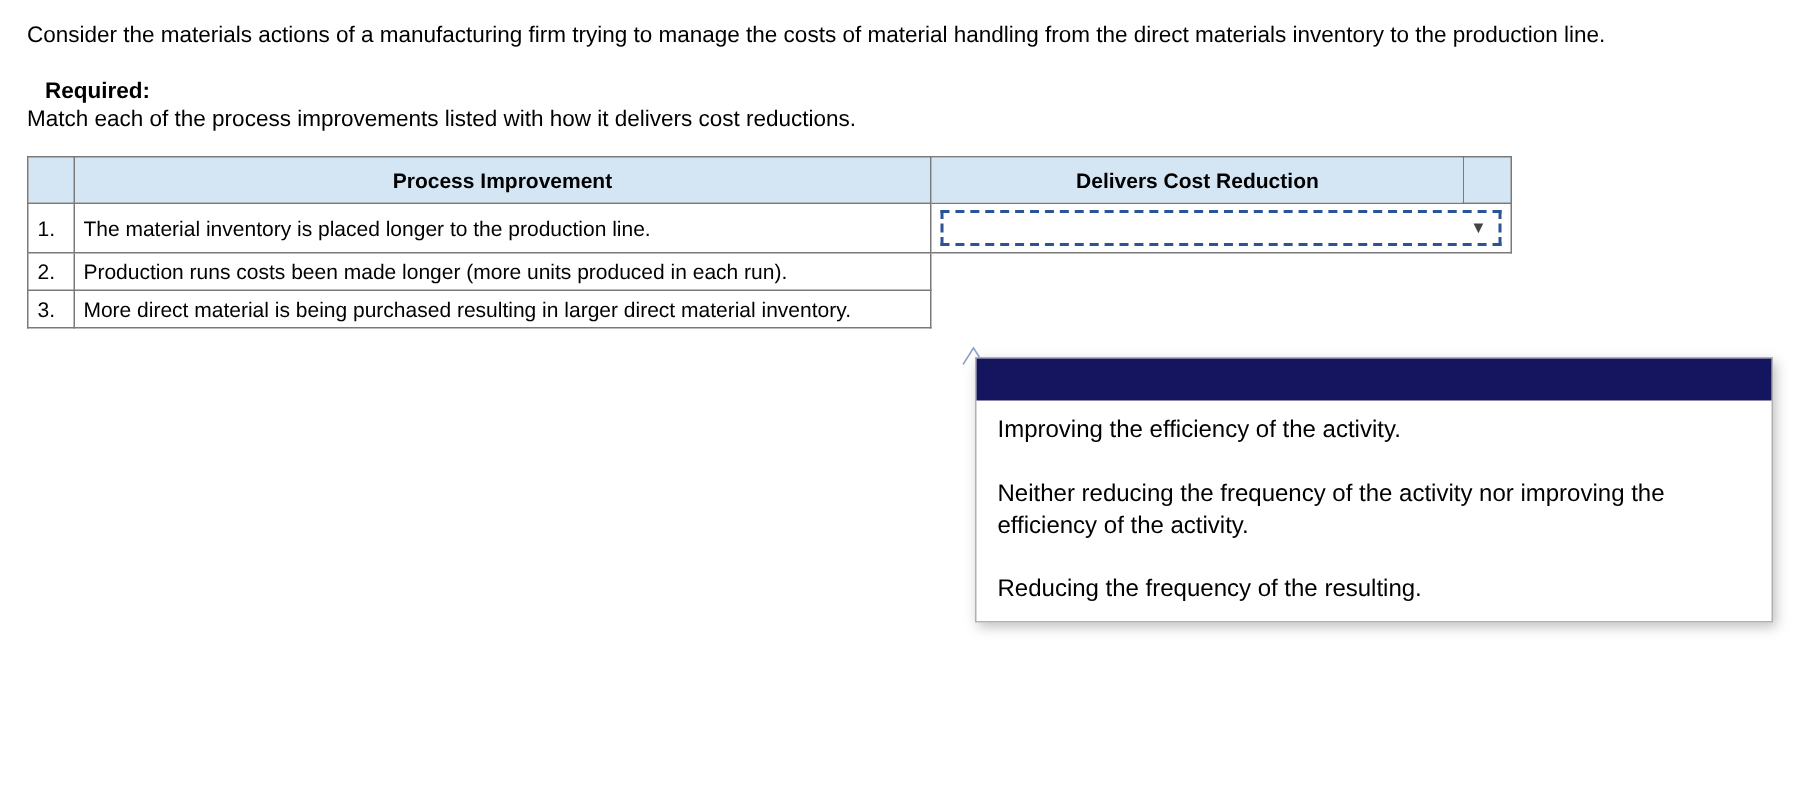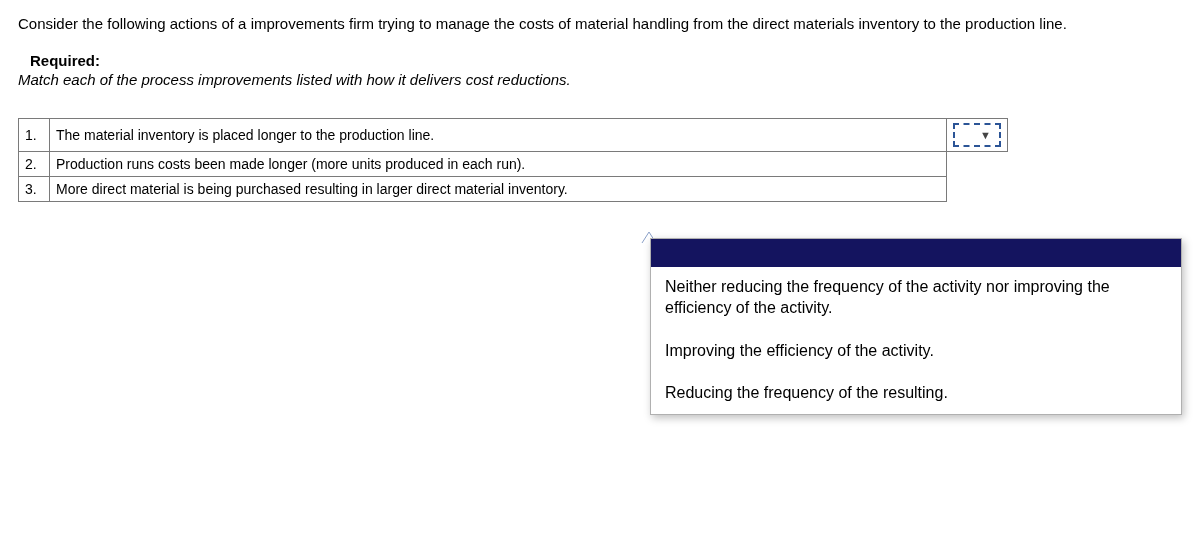--- a/index.html
+++ b/index.html
@@ -23,22 +23,21 @@
     margin-bottom: 18px;
   }
   .required {
     font-weight: bold;
     font-size: 15px;
     margin-left: 12px;
   }
   .instr {
     font-size: 15px;
     margin-top: 2px;
-    margin-bottom: 30px;
-    font-style: italic;
+    margin-bottom: 16px;
   }
   table.qtable {
     border-collapse: collapse;
     width: 990px;
   }
   .qtable th, .qtable td {
     border: 1px solid #7a7a7a;
     padding: 4px 6px;
     font-size: 14px;
     text-align: left;
@@ -120,27 +119,33 @@
     width: 16px;
     height: 16px;
     pointer-events: none;
   }
   .connector svg { display:block; }
 </style>
 </head>
 <body>
 
 <div class="content">
-  <div class="intro">Consider the following actions of a improvements firm trying to manage the costs of material handling from the direct materials inventory to the production line.</div>
+  <div class="intro">Consider the materials actions of a manufacturing firm trying to manage the costs of material handling from the direct materials inventory to the production line.</div>
 
   <div class="required">Required:</div>
   <div class="instr">Match each of the process improvements listed with how it delivers cost reductions.</div>
 
   <table class="qtable">
     <tbody>
+        <tr>
+      <th class="corner-col"></th>
+      <th class="proc-col">Process Improvement</th>
+      <th class="ans-col">Delivers Cost Reduction</th>
+      <th style="width:20px;border-left:none;"></th>
+    </tr>
     <tr>
       <td class="num-col">1.</td>
       <td>The material inventory is placed longer to the production line.</td>
       <td class="select-cell" colspan="2">
         <div class="select-inner">
           <span class="select-caret">▼</span>
         </div>
       </td>
     </tr>
     <tr>
@@ -158,16 +163,16 @@
 </div>
 
 <div class="connector">
   <svg width="16" height="16">
       <path d="M1 15 L8 4 L15 15" fill="none" stroke="#8aa0c8" stroke-width="1"></path>
     </svg>
 </div>
 
 <div class="dropdown">
   <div class="dropdown-selected"></div>
+  <div class="dropdown-option">Improving the efficiency of the activity.</div>
   <div class="dropdown-option">Neither reducing the frequency of the activity nor improving the efficiency of the activity.</div>
-  <div class="dropdown-option">Improving the efficiency of the activity.</div>
   <div class="dropdown-option">Reducing the frequency of the resulting.</div>
 </div>
 
 </body></html>

